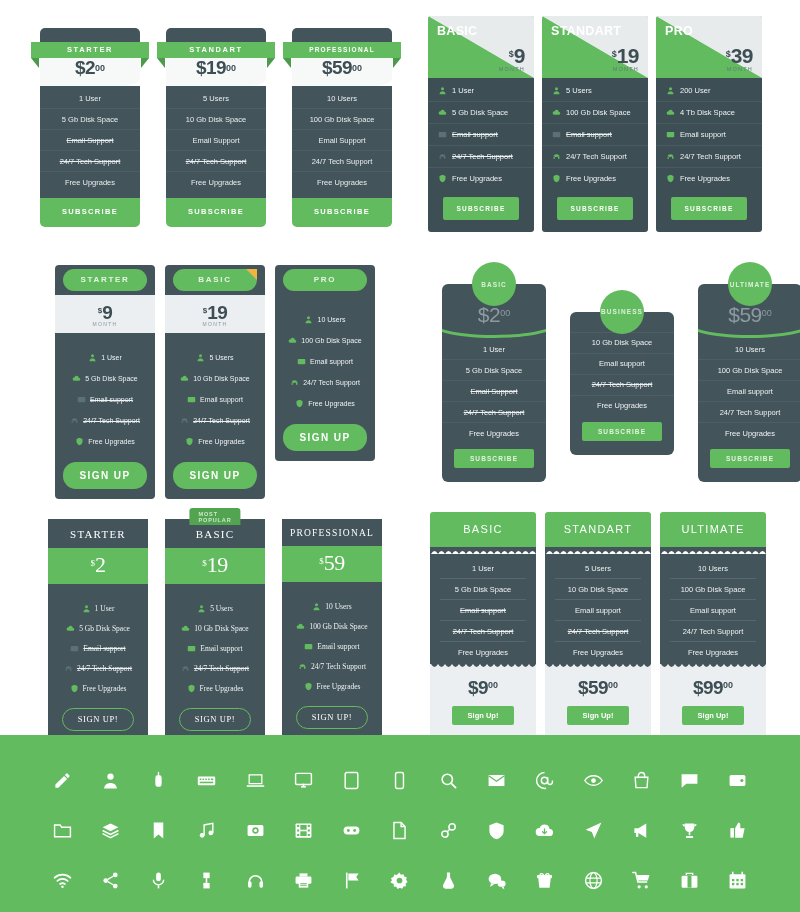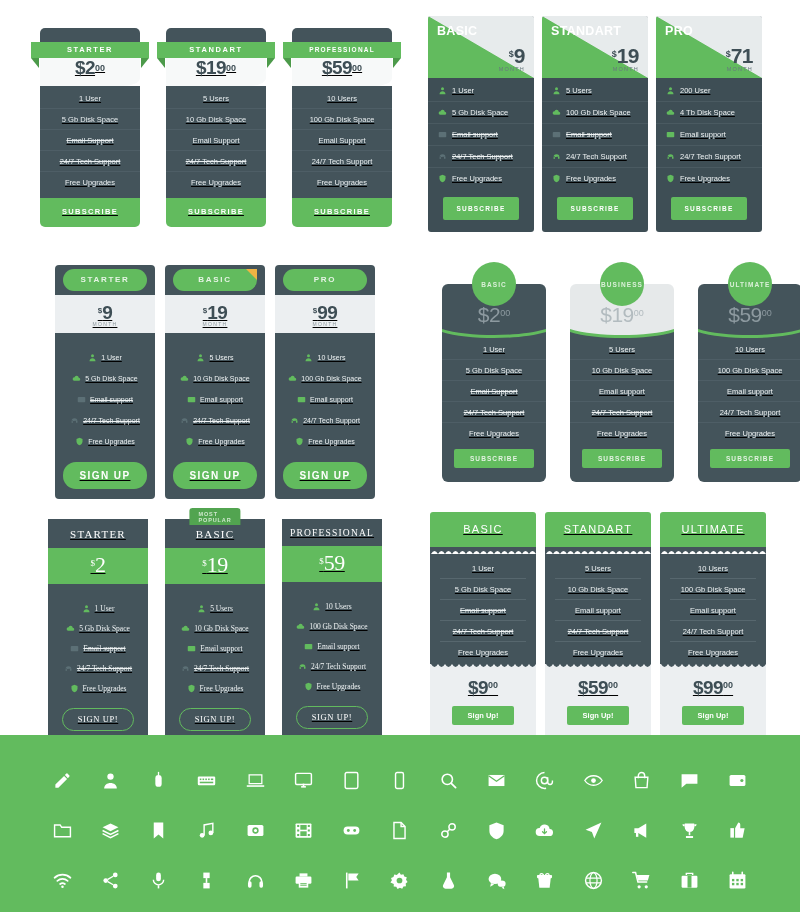--- a/index.html
+++ b/index.html
@@ -6,21 +6,21 @@
   body {
     width: 800px; height: 912px;
     background: #ffffff;
     font-family: "Liberation Sans", sans-serif;
     position: relative;
     overflow: hidden;
   }
   .stage { position: relative; width: 800px; height: 912px; }
   .disabled { color: #6e7f85; text-decoration: line-through; }
 
-  .grp { position: absolute; text-decoration: underline; }
+  .grp { position: absolute; }
 
   
   .s1card { position: relative; width: 100px; }
   .s1top { height: 22px; background: #44545b; border-radius: 5px 5px 0 0; }
   .s1ribwrap { position: relative; height: 0; }
   .s1rib {
     position: absolute; left: -9px; top: -8px; width: 118px; height: 16px;
     background: #62bb5e; color: #fff; font-size: 7.5px; letter-spacing: 1.6px;
     text-align: center; line-height: 16px; font-weight: bold; z-index: 4;
   }
@@ -360,21 +360,21 @@
       <div class="s2btnwrap">
         <span class="s2btn">SUBSCRIBE</span>
       </div>
     </div>
 
     <div class="s2card">
       <div class="s2head">
         <div class="diag"></div>
         <div class="ttl">PRO</div>
         <div class="pr">
-          <span class="cur">$</span><span class="amt">71</span>
+          <span class="cur">$</span><span class="amt">39</span>
           <span class="mo">MONTH</span>
         </div>
       </div>
       <div class="s2list">
         <div class="row">
             <span class="feat-ico"><svg viewBox="0 0 24 24">
                 <circle cx="12" cy="7" r="4"></circle>
                 <path d="M4 22c0-5 4-8 8-8s8 3 8 8z"></path>
               </svg></span>
             <span>200 User</span>
@@ -501,24 +501,20 @@
           </div>
       </div>
       <div class="s3btnwrap">
         <div class="s3btn">SIGN UP</div>
       </div>
     </div>
 
     <div class="s3card">
       <div class="s3top">
         <div class="s3tab">PRO</div>
-      </div>
-      <div class="s3price">
-        <span class="cur">$</span><span class="amt">99</span>
-        <span class="mo">MONTH</span>
       </div>
       <div class="s3body">
         <div class="row">
             <span class="feat-ico"><svg viewBox="0 0 24 24">
                 <circle cx="12" cy="7" r="4"></circle>
                 <path d="M4 22c0-5 4-8 8-8s8 3 8 8z"></path>
               </svg></span>
             <span>10 Users</span>
           </div>
         <div class="row">
@@ -575,29 +571,20 @@
         </div>
         <div class="s4btnwrap">
           <span class="s4btn">SUBSCRIBE</span>
         </div>
       </div>
     </div>
 
     <div class="s4card">
       <div class="s4circle">BUSINESS</div>
       <div class="s4box">
-        <div class="s4pricezone" style="background:#e6e9ea">
-          <div class="pr" style="color:#b2bbbf">
-            <span class="amt"><span>$</span><span>19</span></span><span class="cent">00</span>
-          </div>
-          <svg class="s4wave" viewBox="0 0 104 14" preserveAspectRatio="none">
-              <path d="M0 3 C26 11, 78 11, 104 3 L104 14 L0 14 Z" fill="#62bb5e"></path>
-              <path d="M0 6 C26 14, 78 14, 104 6 L104 14 L0 14 Z" fill="#44545b"></path>
-            </svg>
-        </div>
         <div class="s4list">
           <div class="row">5 Users</div>
           <div class="row">10 Gb Disk Space</div>
           <div class="row">Email support</div>
           <div class="row disabled">24/7 Tech Support</div>
           <div class="row">Free Upgrades</div>
         </div>
         <div class="s4btnwrap">
           <span class="s4btn">SUBSCRIBE</span>
         </div>

